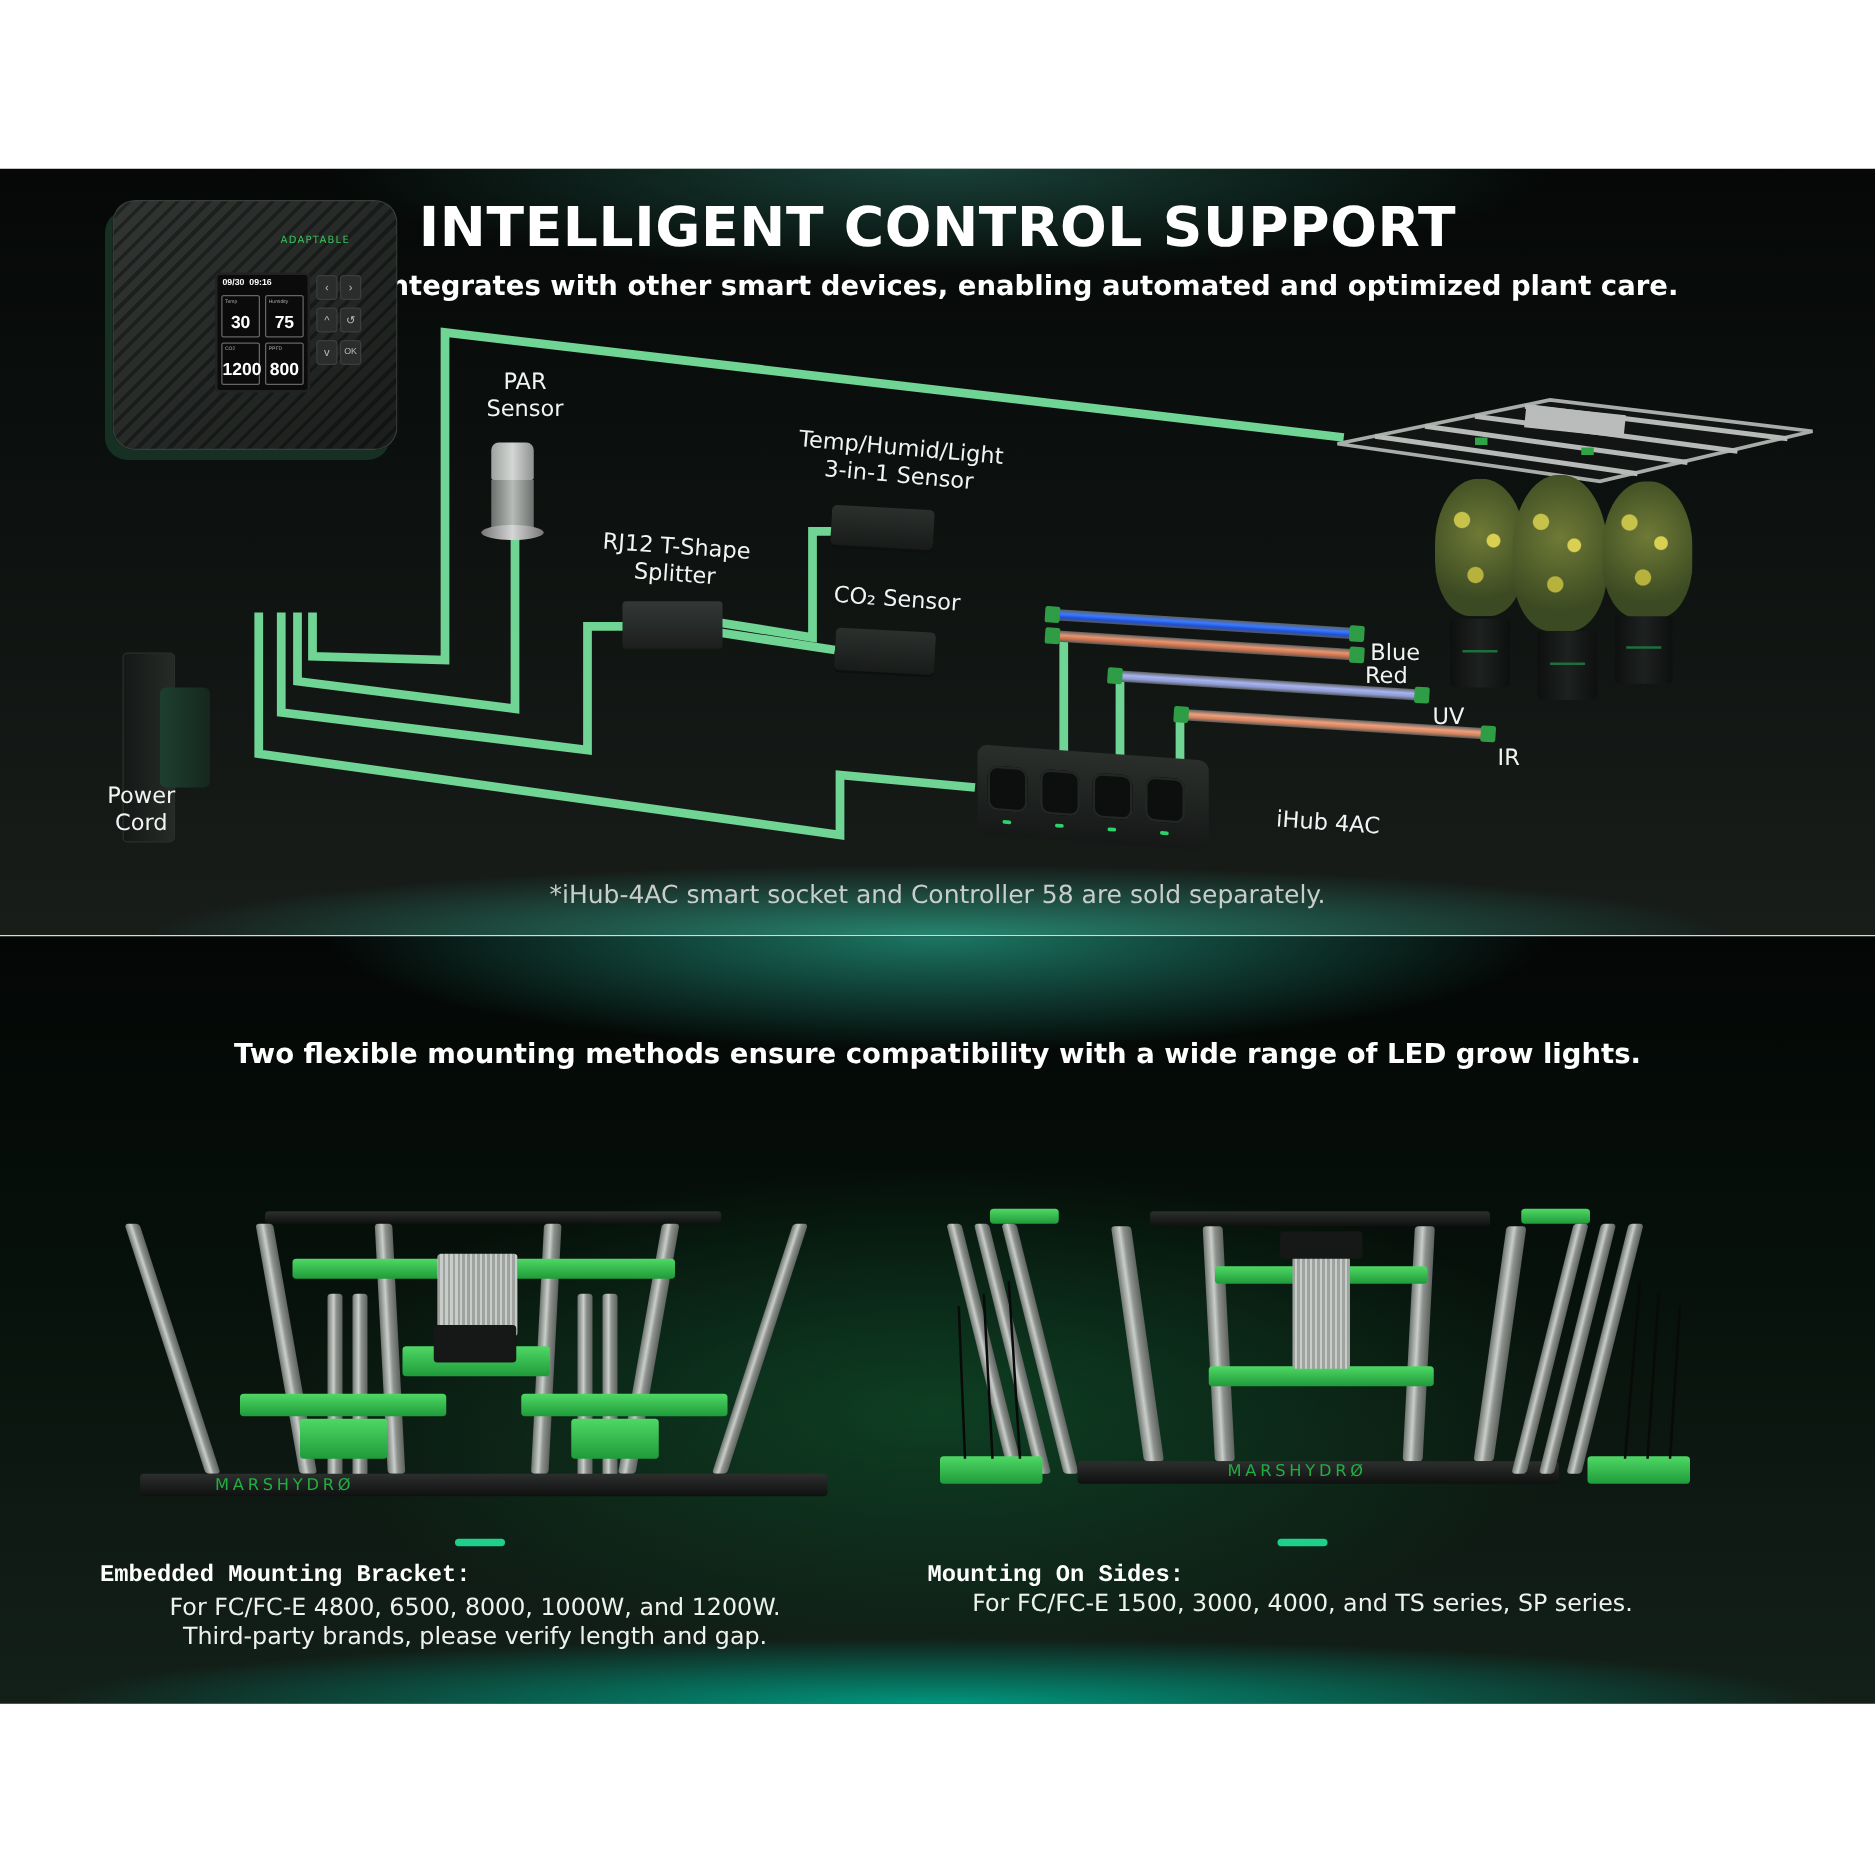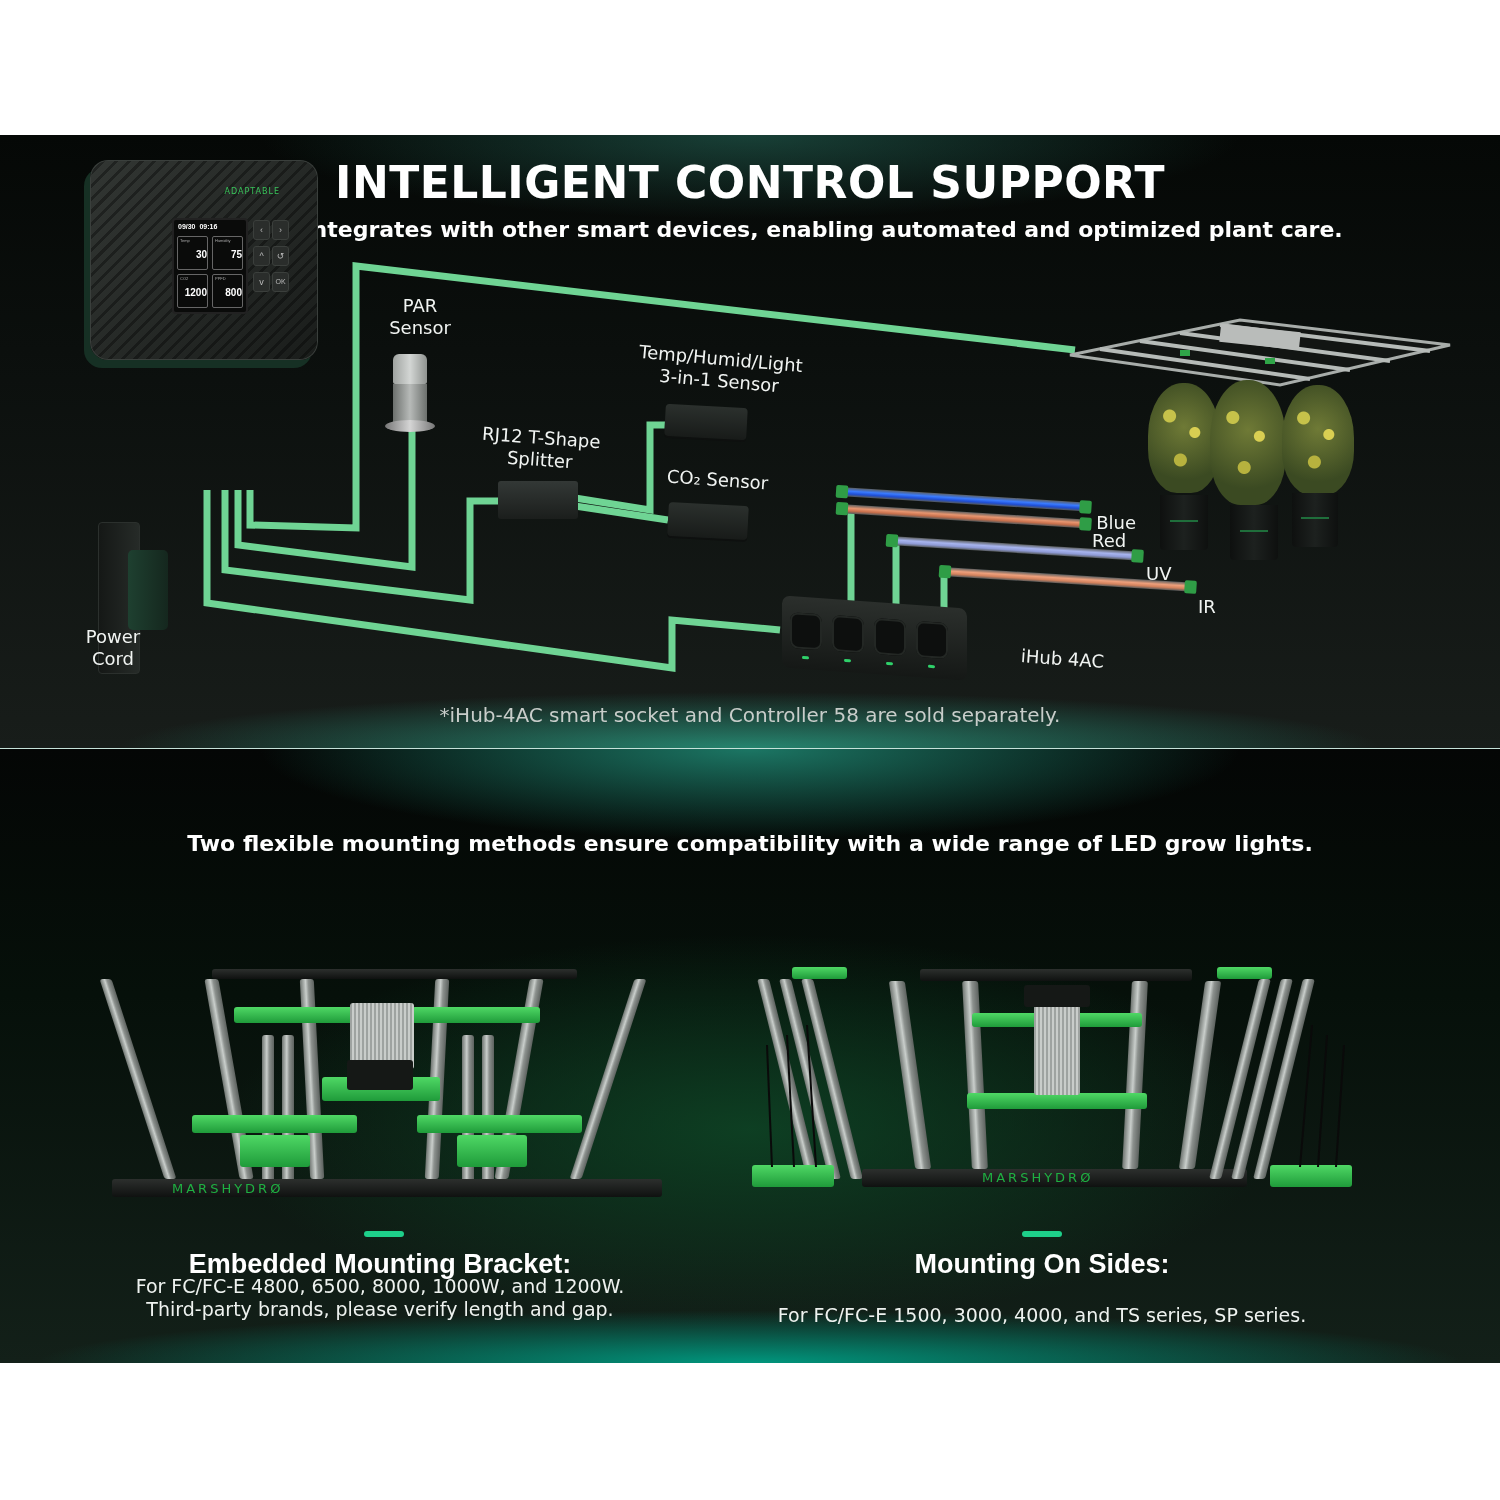--- a/index.html
+++ b/index.html
@@ -26,21 +26,21 @@
   .note { position:absolute; left:0; width:1500px; text-align:center; color:#c8cdca; font-family:"DejaVu Sans", sans-serif; font-size:20px; }
 
   
   .controller { position:absolute; left:90px; top:160px; width:228px; height:200px; background:linear-gradient(135deg,#2e322f,#1a1d1b); border-radius:18px; box-shadow: -6px 8px 0 #163024, 0 0 0 1px #3a3f3c inset; 
     background-image: repeating-linear-gradient(135deg, rgba(0,0,0,0.35) 0 3px, rgba(0,0,0,0) 3px 9px), linear-gradient(135deg,#323633,#1a1d1b); }
   .ctrl-brand { position:absolute; right:38px; top:27px; color:#39c25a; font-size:8px; letter-spacing:1px; font-family:"DejaVu Sans", sans-serif; }
   .ctrl-screen { position:absolute; left:82px; top:58px; width:72px; height:92px; background:#0a0b0a; border:2px solid #222; border-radius:4px; }
   .ctrl-screen .hdr { position:absolute; left:4px; top:3px; color:#fff; font-size:7px; font-weight:bold; white-space:nowrap; }
   .ctrl-tile { position:absolute; width:29px; height:32px; border:1px solid #666; border-radius:2px; }
   .ctrl-tile .lbl { position:absolute; left:2px; top:1px; color:#aaa; font-size:4px; }
-  .ctrl-tile .val { position:absolute; left:0; right:0; top:12px; text-align:right; color:#fff; font-size:10px; font-weight:bold; }
+  .ctrl-tile .val { position:absolute; left:0; right:0; top:12px; text-align:center; color:#fff; font-size:14px; font-weight:bold; }
   .ctrl-btn { position:absolute; width:15px; height:18px; background:#2a2d2b; border:1px solid #3b3f3c; border-radius:3px; color:#bbb; font-size:9px; text-align:center; line-height:18px; }
 
   
   .par-sensor { position:absolute; left:385px; top:354px; width:50px; height:80px; }
   .par-top { position:absolute; left:8px; top:0; width:34px; height:30px; background:linear-gradient(90deg,#9fa3a0,#d3d6d4,#8f9390); border-radius:6px 6px 2px 2px; }
   .par-mid { position:absolute; left:8px; top:30px; width:34px; height:38px; background:linear-gradient(90deg,#6c706d,#b7bab8,#6c706d); }
   .par-base { position:absolute; left:0; top:66px; width:50px; height:12px; background:linear-gradient(90deg,#777,#d5d5d5,#777); border-radius:50%; }
   .box-sensor { position:absolute; background:linear-gradient(180deg,#2b302d,#181b19); border-radius:4px; box-shadow:0 2px 0 #0e100f; }
   .splitter { position:absolute; left:498px; top:481px; width:80px; height:38px; background:linear-gradient(180deg,#333836,#1b1e1c); border-radius:3px; }
 
@@ -65,21 +65,21 @@
 
   
   .fixture { position:absolute; }
   .frame-rail { position:absolute; background:linear-gradient(180deg,#2c2f2d,#0f1110); border-radius:3px; }
   .alu { position:absolute; background:linear-gradient(90deg,#6f7571,#c9cecb 40%,#8c918e 60%,#5d625f); border-radius:3px; }
   .green-brk { position:absolute; background:linear-gradient(180deg,#4fd865,#1f9b3a); border-radius:3px; }
   .driver { position:absolute; background:repeating-linear-gradient(90deg,#9ea3a0 0 2px,#c9cdca 2px 4px); border-radius:3px; }
   .brand-text { position:absolute; color:#1fb042; font-family:"DejaVu Sans", sans-serif; letter-spacing:3px; font-size:13px; }
   .pill-marker { position:absolute; width:40px; height:6px; border-radius:3px; background:#1ed08a; }
 
-  .mount-title { position:absolute; text-align:center; color:#fff; font-weight:bold; font-family:Liberation Sans, sans-serif; font-size:27px; }
+  .mount-title { position:absolute; color:#fff; font-weight:bold; font-family:Liberation Mono, monospace; font-size:19px; }
   .mount-desc { position:absolute; text-align:center; color:#eef2ef; font-family:"DejaVu Sans", sans-serif; font-size:19px; line-height:23px; }
 </style>
 </head>
 <body>
 
 <div class="panel" id="panel-top">
   <div class="title" style="top:22px;font-size:44px;">INTELLIGENT CONTROL SUPPORT</div>
   <div class="subtitle" style="top:82px;font-size:22px;">Seamlessly integrates with other smart devices, enabling automated and optimized plant care.</div>
 
   <svg width="1500" height="613" style="position:absolute;left:0;top:0;" viewBox="0 135 1500 613">
@@ -296,16 +296,16 @@
 
   <div class="pill-marker" style="left:364px;top:482px;"></div>
   <div class="mount-title" style="left:80px;top:500px;width:600px;">Embedded Mounting Bracket:</div>
   <div class="mount-desc" style="left:80px;top:526px;width:600px;">
     <div>For FC/FC-E 4800, 6500, 8000, 1000W, and 1200W.</div>
     <div>Third-party brands, please verify length and gap.</div>
   </div>
 
   <div class="pill-marker" style="left:1022px;top:482px;"></div>
   <div class="mount-title" style="left:742px;top:500px;width:600px;">Mounting On Sides:</div>
-  <div class="mount-desc" style="left:742px;top:523px;width:600px;margin-top:32px;">
+  <div class="mount-desc" style="left:742px;top:523px;width:600px;">
     <div>For FC/FC-E 1500, 3000, 4000, and TS series, SP series.</div>
   </div>
 </div>
 
 </body></html>

